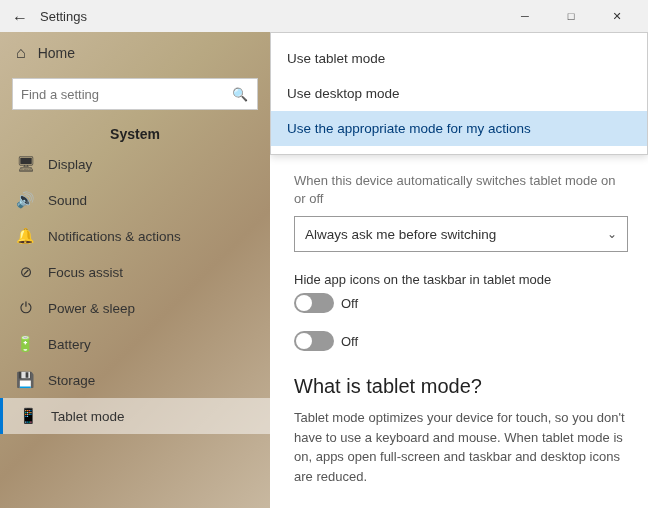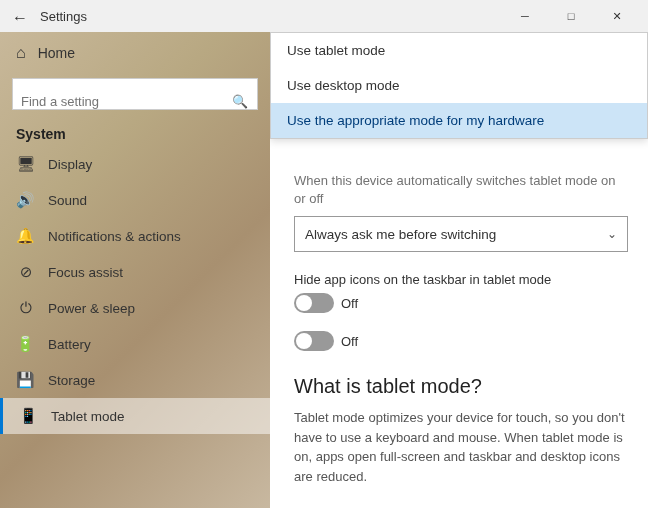--- a/index.html
+++ b/index.html
@@ -80,43 +80,44 @@
     .sidebar-home-icon {
       font-size: 16px;
       margin-right: 12px;
     }
     .sidebar-home-label {
       font-size: 14px;
     }
     .sidebar-search {
       margin: 4px 12px 8px;
       display: flex;
-      align-items: flex-end;
+      align-items: flex-start;
       background: #fff;
       border: 1px solid #ccc;
       height: 32px;
-      padding: 0 8px;
+      padding: 8px 8px;
     }
     .sidebar-search input {
       border: none;
       outline: none;
       flex: 1;
       font-size: 13px;
       background: transparent;
       color: #666;
     }
     .sidebar-search-icon {
       color: #555;
       font-size: 13px;
     }
     .sidebar-section-label {
       padding: 8px 16px 4px;
       font-weight: 700;
       font-size: 14px;
       color: #222;
+      text-align: center;
     }
     .sidebar-item {
       display: flex;
       align-items: center;
       padding: 9px 16px;
       cursor: pointer;
       color: #333;
     }
     .sidebar-item.active {
       background: rgba(255,255,255,0.5);
@@ -145,21 +146,21 @@
     
     .dropdown-menu {
       position: absolute;
       top: 0;
       left: 0;
       right: 0;
       background: #fff;
       border: 1px solid #ccc;
       box-shadow: 0 2px 8px rgba(0,0,0,0.15);
       z-index: 10;
-      padding: 0 0;
+      padding: 8px 0;
     }
     .dropdown-item {
       padding: 10px 16px;
       cursor: pointer;
       font-size: 13.5px;
       color: #333;
     }
     .dropdown-item.selected {
       background: #cce4f7;
       color: #003d7a;
@@ -318,21 +319,21 @@
       <span class="sidebar-item-icon">📱</span>
       <span class="sidebar-item-label">Tablet mode</span>
     </div>
   </div>
 
   <div class="content">
 
     <div class="dropdown-menu">
       <div class="dropdown-item">Use tablet mode</div>
       <div class="dropdown-item">Use desktop mode</div>
-      <div class="dropdown-item selected">Use the appropriate mode for my hardware</div>
+      <div class="dropdown-item selected">Use the appropriate mode for my actions</div>
     </div>
 
     <div class="content-body">
 
       <div class="section-label">When this device automatically switches tablet mode on or off</div>
       <div class="select-box">
         <span class="select-box-text">Always ask me before switching</span>
         <span class="select-box-arrow">⌄</span>
       </div>
 

